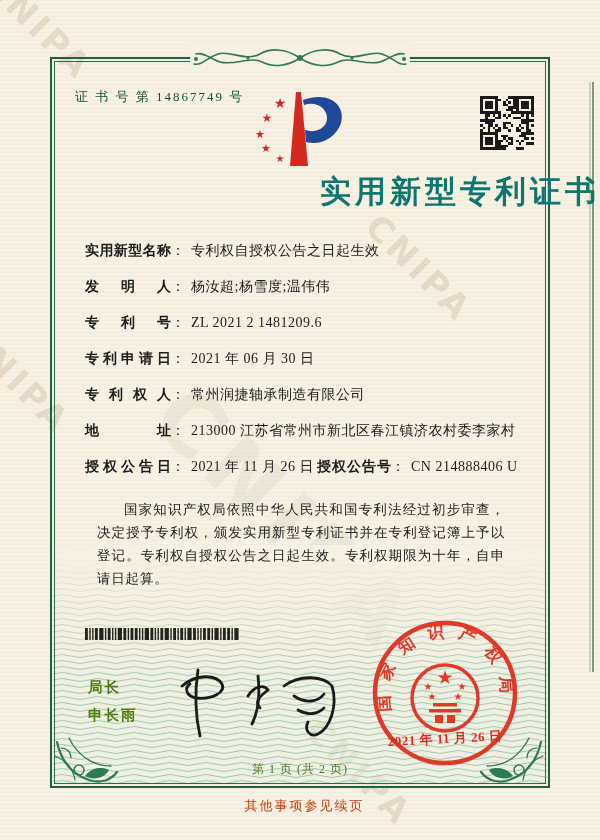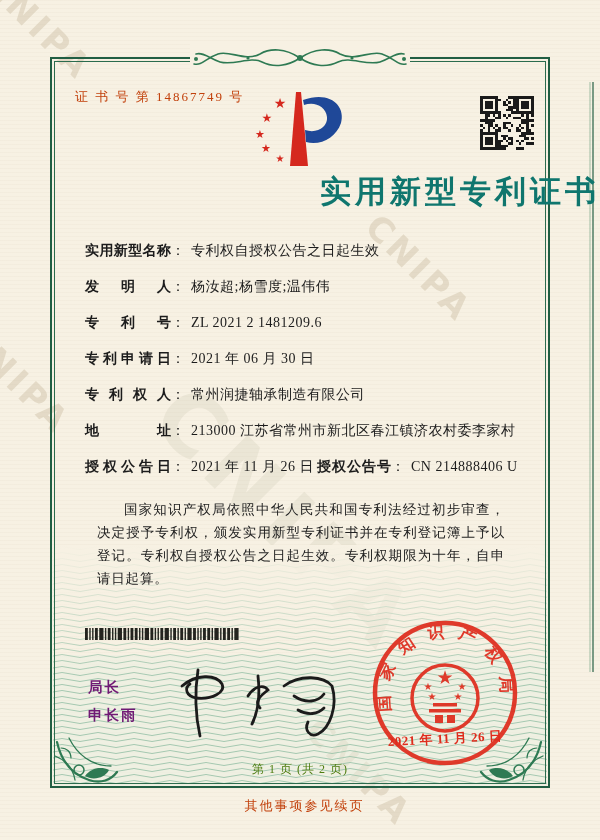--- a/index.html
+++ b/index.html
@@ -16,35 +16,35 @@
   .wm4{left:120px;top:470px;font-size:84px;color:rgba(205,200,180,.28);letter-spacing:10px;}
   .wm5{left:292px;top:752px;font-size:34px;}
   .frame{position:absolute;left:50px;top:57px;width:496px;height:727px;border:2px solid #215e43;}
   .frame-inner{position:absolute;inset:2px;border:1px solid #2a6b4d;}
   .edge-line{position:absolute;left:592px;top:82px;width:2px;height:590px;background:rgba(38,96,68,.6);box-shadow:-3px 0 0 rgba(120,165,135,.35);}
   .guilloche{position:absolute;left:53px;top:545px;}
   .topOrn{position:absolute;left:190px;top:44px;background:#f7f1e3;line-height:0;}
   .cornerOrn{position:absolute;top:714px;line-height:0;}
   .cornerOrn.left{left:53px;}
   .cornerOrn.right{left:475px;transform:scaleX(-1);}
-  .cert-no{position:absolute;left:75px;top:88px;font-size:13px;letter-spacing:2px;color:#c2410c;}
+  .cert-no{position:absolute;left:75px;top:88px;font-size:13px;letter-spacing:2px;color:#14532d;}
   .logo{position:absolute;left:250px;top:90px;line-height:0;}
   .qr{position:absolute;left:480px;top:96px;line-height:0;}
   .title{position:absolute;left:0;right:0;top:171px;text-align:right;font-size:31px;font-weight:bold;letter-spacing:4px;color:#0f766e;}
   .fields{position:absolute;left:85px;top:242px;width:440px;}
   .field-row{position:relative;height:36px;font-size:14px;white-space:nowrap;}
   .flabel{display:inline-block;width:86px;text-align:justify;text-align-last:justify;font-weight:700;}
   .fcolon{display:inline-block;margin-right:6px;}
   .fvalue{letter-spacing:.5px;}
   .grant-pair2{position:absolute;left:232px;top:0;}
   .grant-pair2 .flabel{width:74px;}
   .body-text{position:absolute;left:85px;top:486px;width:432px;font-size:13.5px;line-height:23px;text-align:justify;letter-spacing:.8px;color:#222;}
   .body-text p{margin:12px;text-indent:2em;}
   .barcode{position:absolute;left:85px;top:628px;line-height:0;}
-  .signer{position:absolute;left:88px;top:678px;font-family:"Liberation Sans","DejaVu Sans",sans-serif;font-weight:bold;font-size:14.5px;letter-spacing:2px;color:#701a75;}
+  .signer{position:absolute;left:88px;top:678px;font-family:"Liberation Sans","DejaVu Sans",sans-serif;font-weight:bold;font-size:14.5px;letter-spacing:2px;color:#4d7c0f;}
   .signer div{margin-bottom:9px;}
   .sig{position:absolute;left:160px;top:652px;line-height:0;}
   .seal{position:absolute;left:370px;top:618px;line-height:0;}
   .seal-date{position:absolute;left:368px;top:730px;width:154px;text-align:center;font-size:13px;font-weight:bold;color:#df2b1c;transform:rotate(-3deg);letter-spacing:.5px;}
   .page-ind{position:absolute;left:0;right:0;top:761px;text-align:center;font-size:12px;color:#4d7c0f;letter-spacing:1px;}
   .cont-note{position:absolute;left:9px;right:0;top:797px;text-align:center;font-size:13px;color:#c2410c;letter-spacing:2px;}
 </style>
 </head>
 <body>
 

